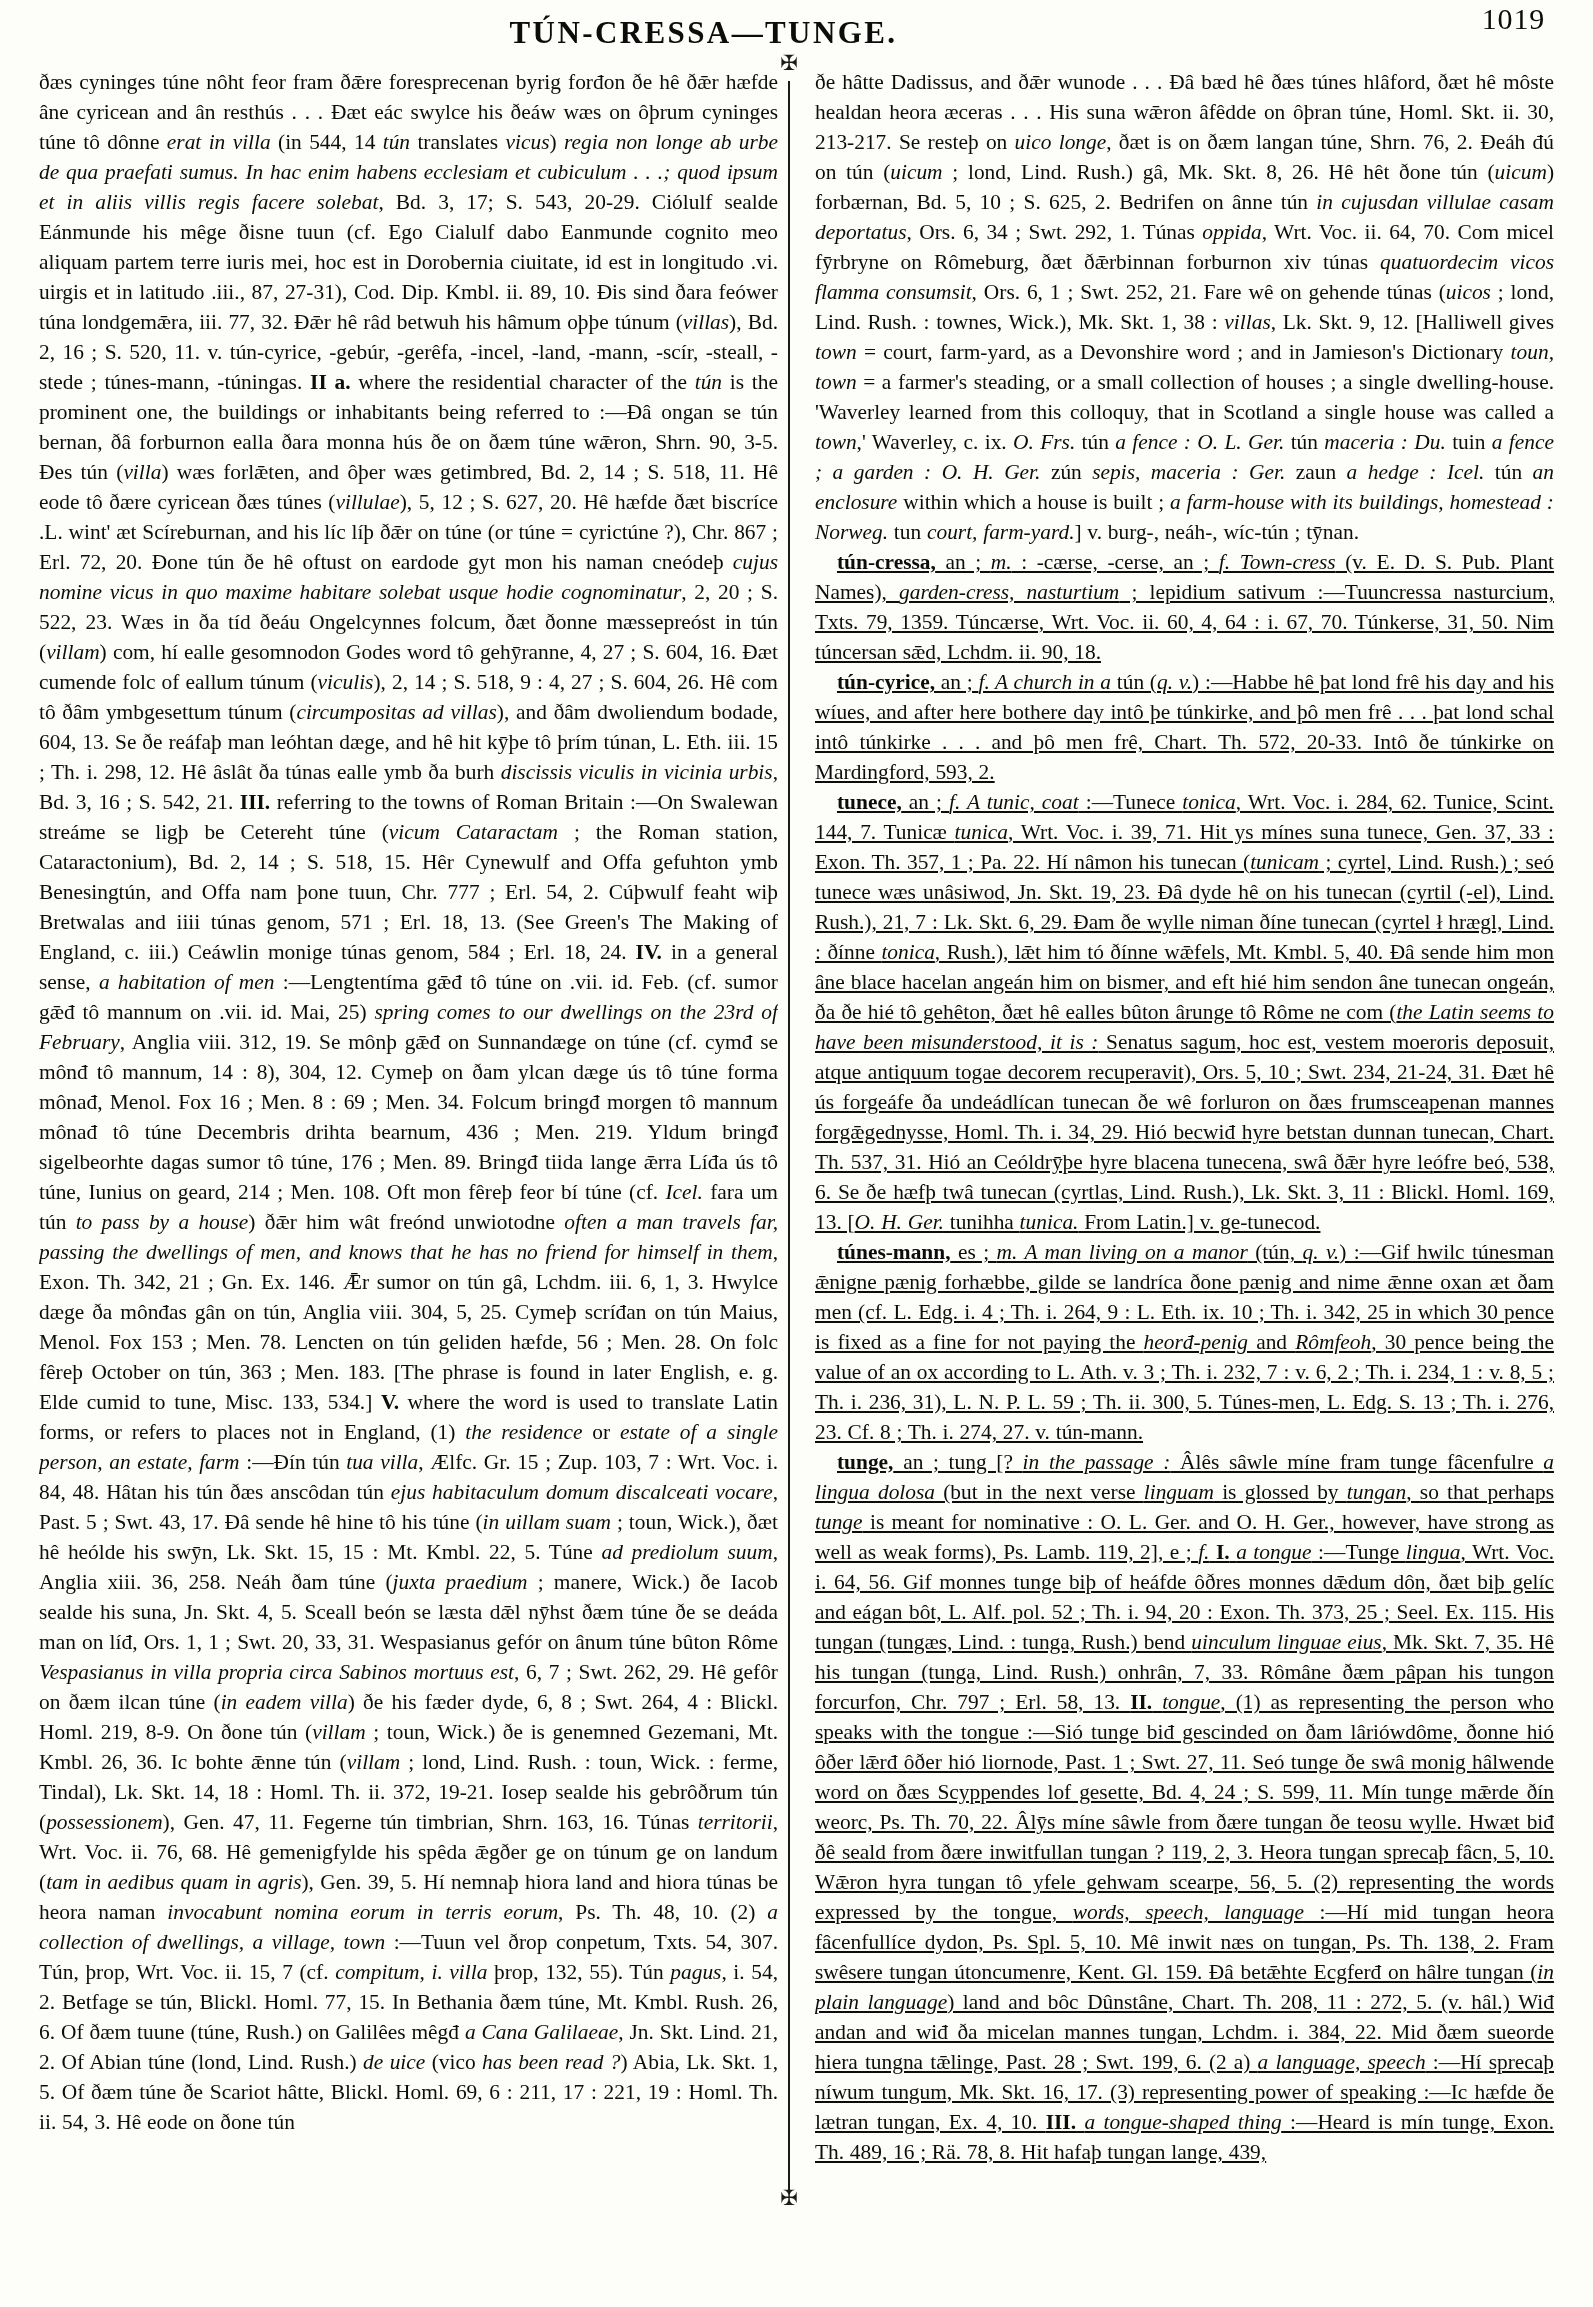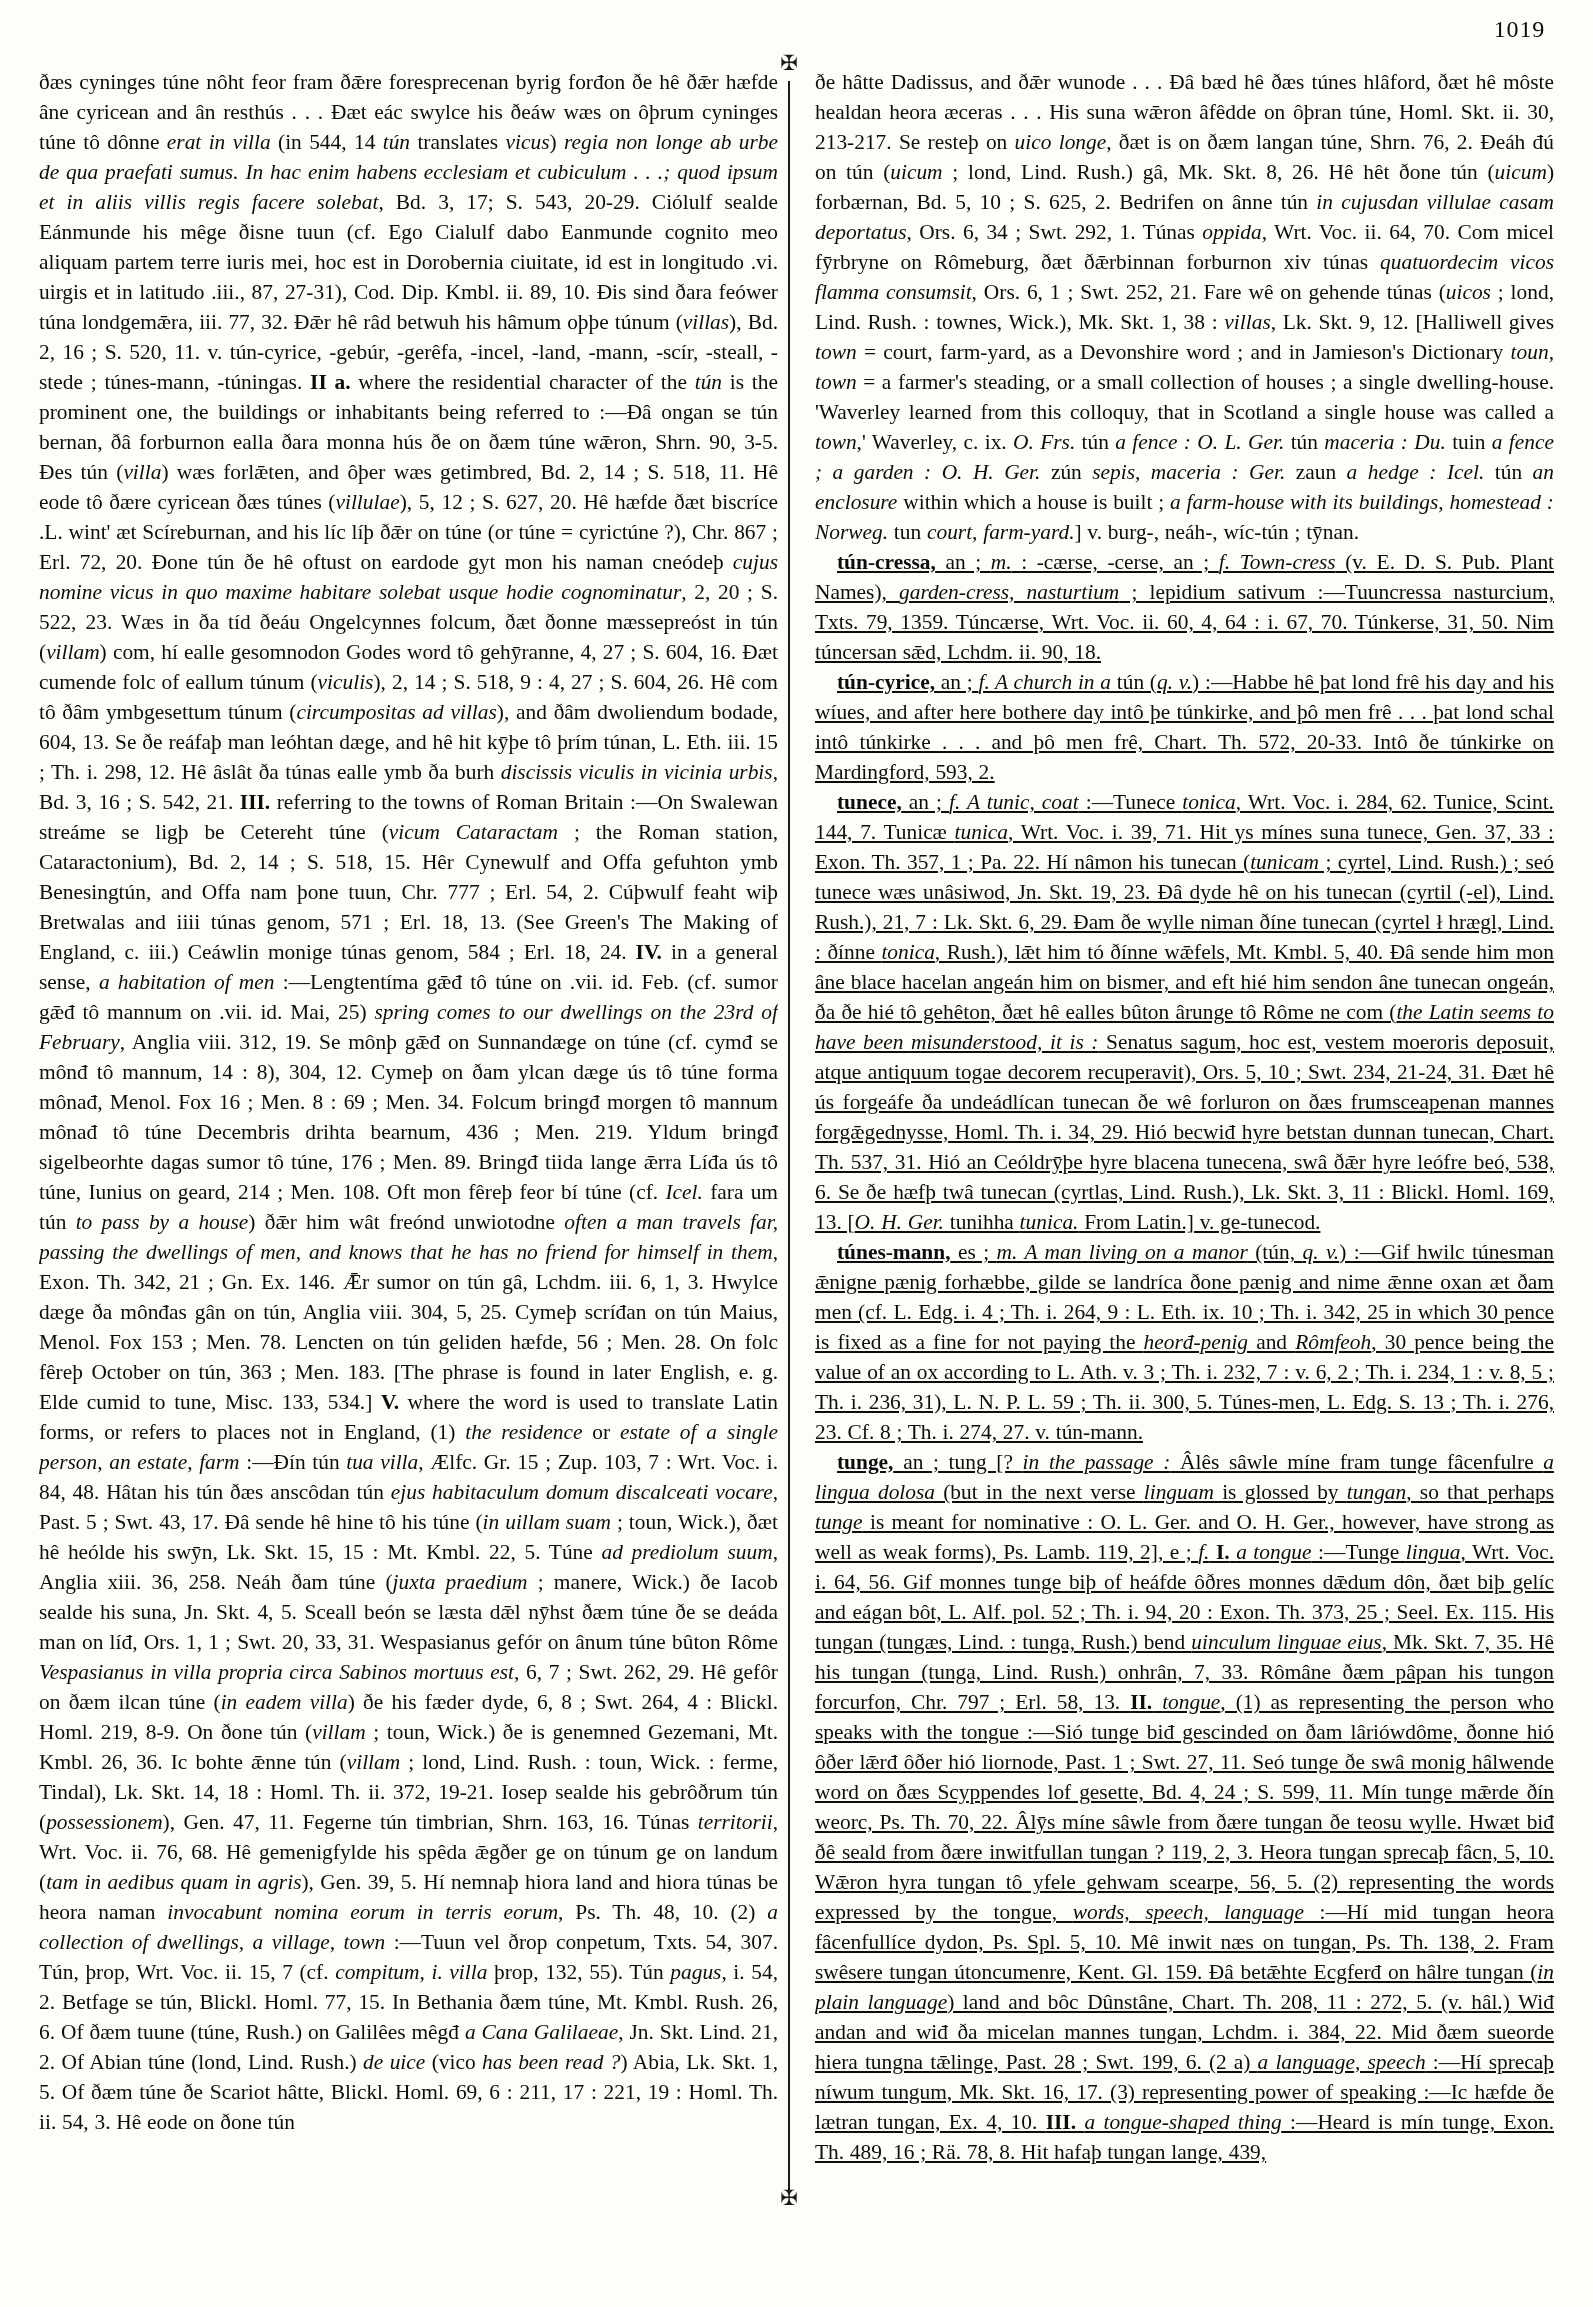--- a/index.html
+++ b/index.html
@@ -12,22 +12,22 @@
     overflow:hidden;
   }
   .page-title{
     position:absolute;top:14.5px;left:0;right:186px;
     text-align:center;
     font-size:31px;font-weight:bold;
     letter-spacing:2.4px;
     margin:0;
   }
   .page-number{
-    position:absolute;top:16px;right:48px;
-    font-size:24px;font-weight:normal;
+    position:absolute;top:2px;right:48px;
+    font-size:30px;font-weight:normal;
     letter-spacing:0.8px;
   }
   .column{
     position:absolute;top:67px;
     width:739px;height:2130px;
     overflow:hidden;
     font-size:21.4px;
     line-height:30px;
     text-align:justify;
     word-spacing:0.4px;
@@ -50,20 +50,21 @@
     font-size:21px;line-height:21px;color:#1a1a1a;
   }
   .divider-ornament.top{top:53px;}
   .divider-ornament.bottom{top:2188px;}
 </style>
 </head>
 <body>
 
 <div class="page">
 
+  <h1 class="page-title">TÚN-CRESSA—TUNGE.</h1>
 
   <div class="page-number">1019</div>
 
   <span class="divider-ornament top">✠</span>
 
   <div class="divider"></div>
 
   <span class="divider-ornament bottom">✠</span>
 
   <div class="column column-left">

